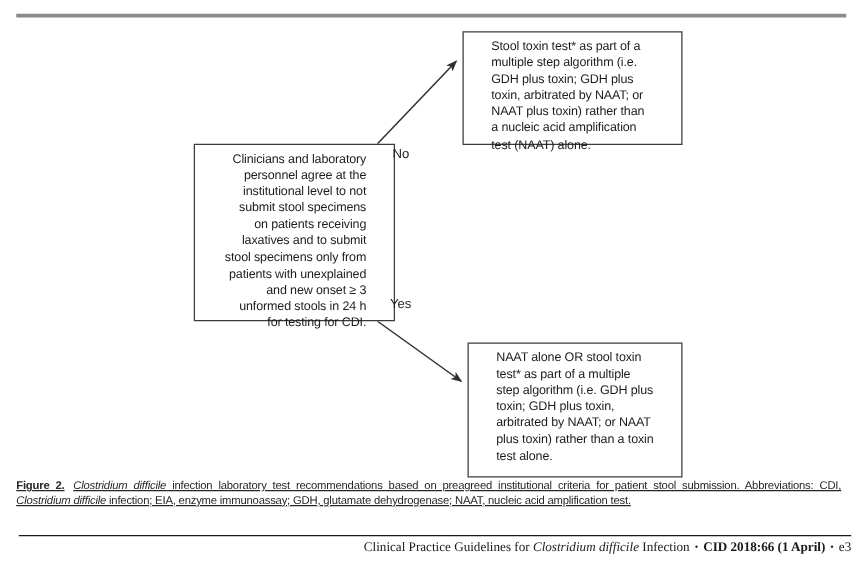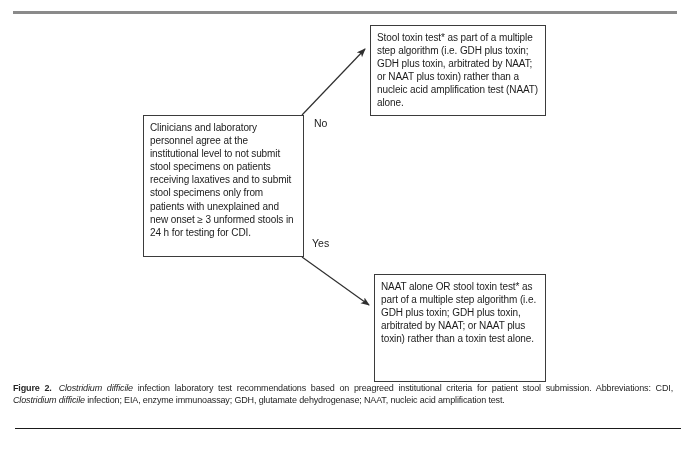--- a/index.html
+++ b/index.html
@@ -20,24 +20,24 @@
     background: #8a8a8a;
   }
   .box {
     position: absolute;
     box-sizing: border-box;
     border: 1.4px solid #3b3b3b;
     background: #ffffff;
     color: #1c1c1c;
     font-size: 10px;
     line-height: 13.1px;
-    padding: 5px 6px;
+    padding: 5px 22px;
     letter-spacing: -0.1px;
   }
-  .criteria-box  { left: 143px; top: 115px; width: 161px; height: 142px; }
+  .criteria-box  { left: 155px; top: 115px; width: 161px; height: 142px; text-align: right; }
   .no-outcome    { left: 370px; top: 25px;  width: 176px; height: 91px;  }
   .yes-outcome   { left: 374px; top: 274px; width: 172px; height: 108px;  }
   .footnote {
     position: absolute;
     left: 149px;
     top: 297px;
     width: 213px;
     color: #1c1c1c;
     font-size: 10px;
     line-height: 12.5px;
@@ -60,20 +60,21 @@
   .caption {
     position: absolute;
     left: 13px;
     top: 383px;
     width: 660px;
     color: #262626;
     font-size: 9px;
     line-height: 11.6px;
     letter-spacing: -0.15px;
     text-align: justify;
+    text-decoration: underline;
   }
   .caption .fig-label { font-weight: 700; margin-right: 7px; }
   .caption .it { font-style: italic; }
   .footer-rule {
     position: absolute;
     left: 15px;
     top: 428px;
     width: 666px;
     height: 1px;
     background: #1a1a1a;
@@ -124,14 +125,17 @@
     <span>NAAT alone OR stool toxin test* as part of a multiple step algorithm (i.e. GDH plus toxin; GDH plus toxin, arbitrated by NAAT; or NAAT plus toxin) rather than a toxin test alone.</span>
   </div>
 
 
   <div class="caption">
     <span class="fig-label">Figure 2.</span><span class="it">Clostridium difficile</span><span> infection laboratory test recommendations based on preagreed institutional criteria for patient stool submission. Abbreviations: CDI, </span><span class="it">Clostridium difficile</span><span> infection; EIA, enzyme immunoassay; GDH, glutamate dehydrogenase; NAAT, nucleic acid amplification test.</span>
   </div>
 
   <div class="footer-rule"></div>
 
+  <div class="footer">
+    <span>Clinical Practice Guidelines for </span><span class="it">Clostridium difficile</span><span> Infection</span><span class="bullet">•</span><span class="bold">CID 2018:66 (1 April)</span><span class="bullet">•</span><span>e3</span>
+  </div>
 
 </div>
 
 </body></html>

